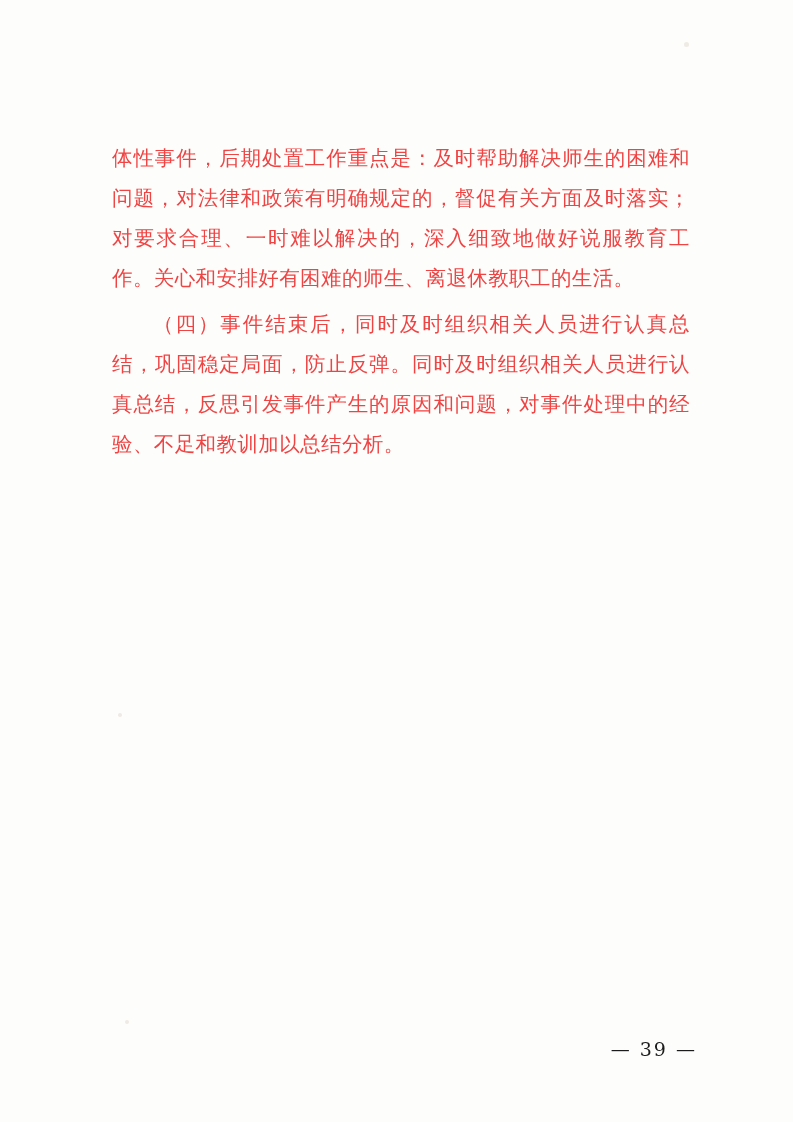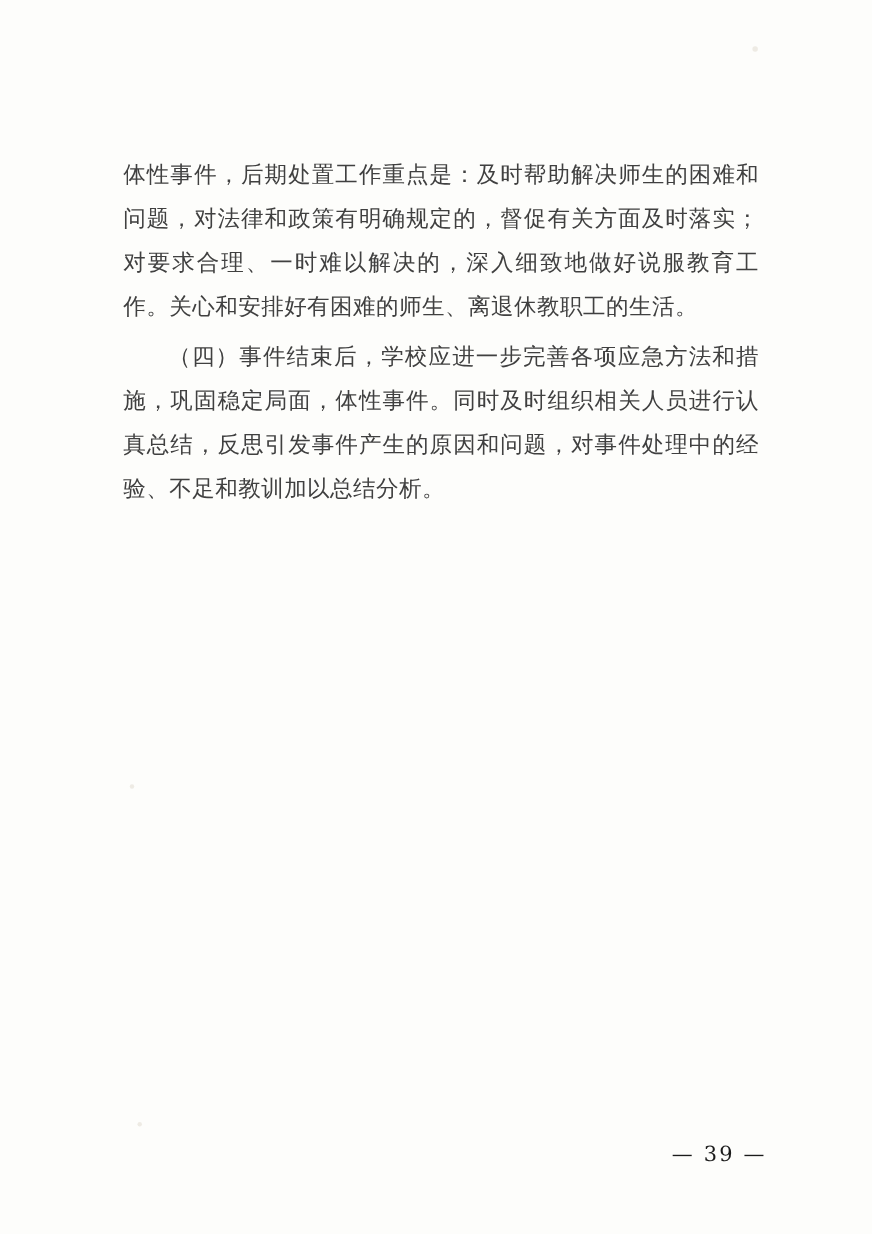--- a/index.html
+++ b/index.html
@@ -20,21 +20,21 @@
   .page-inner {
     position: absolute;
     left: 112px;
     top: 138px;
     width: 578px;
   }
   .para {
     font-family: "DejaVu Serif", "Liberation Serif", serif;
     font-size: 20.5px;
     line-height: 40px;
-    color: #404040;
+    color: #ef4444;
     text-align: justify;
     text-justify: inter-ideograph;
     letter-spacing: 0.4px;
     margin: 0;
     white-space: pre-wrap;
   }
   .para + .para {
     margin-top: 6px;
   }
   .indent {
@@ -60,18 +60,18 @@
 <body>
 
 <div class="page">
 
   <div class="speck" style="left:684px; top:42px; width:5px; height:5px;"></div>
   <div class="speck" style="left:118px; top:713px; width:4px; height:4px;"></div>
   <div class="speck" style="left:125px; top:1020px; width:4px; height:4px;"></div>
 
   <div class="page-inner">
     <p class="para">体性事件，后期处置工作重点是：及时帮助解决师生的困难和问题，对法律和政策有明确规定的，督促有关方面及时落实；对要求合理、一时难以解决的，深入细致地做好说服教育工作。关心和安排好有困难的师生、离退休教职工的生活。</p>
-    <p class="para indent">（四）事件结束后，学校应进一步完善各项应急方法和措施，巩固稳定局面，体性事件。同时及时组织相关人员进行认真总结，反思引发事件产生的原因和问题，对事件处理中的经验、不足和教训加以总结分析。</p>
+    <p class="para indent">（四）事件结束后，同时及时组织相关人员进行认真总结，巩固稳定局面，防止反弹。同时及时组织相关人员进行认真总结，反思引发事件产生的原因和问题，对事件处理中的经验、不足和教训加以总结分析。</p>
   </div>
 
   <div class="page-number">— 39 —</div>
 
 </div>
 
 </body></html>

